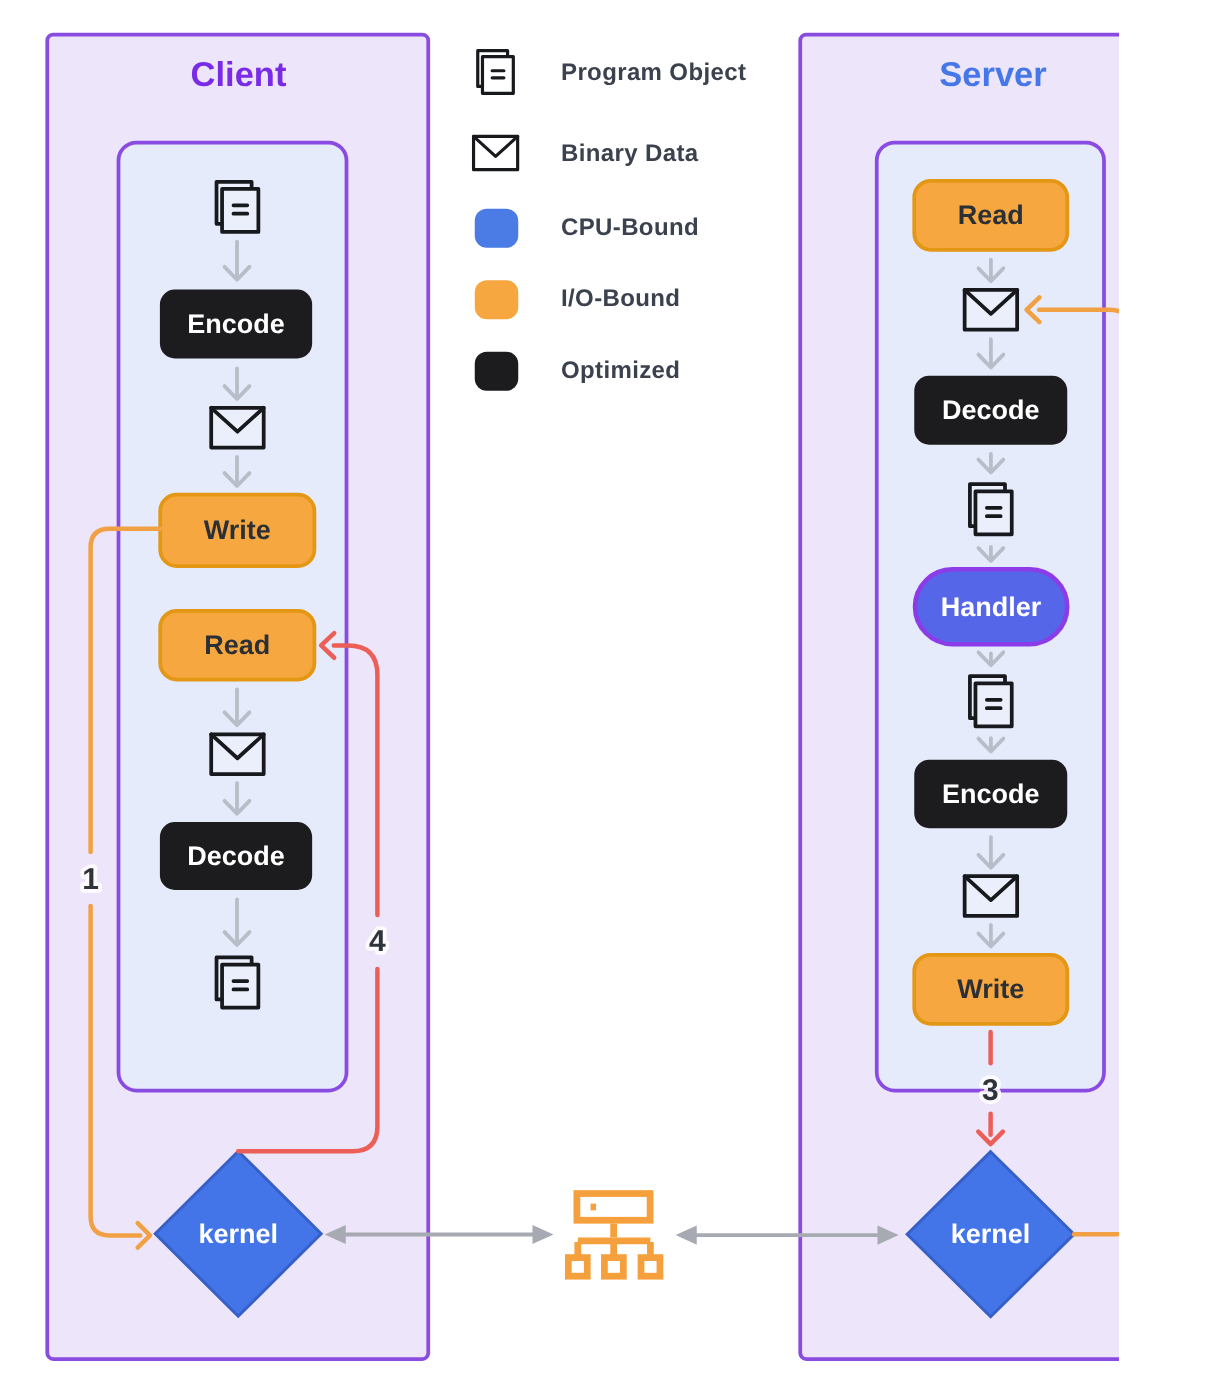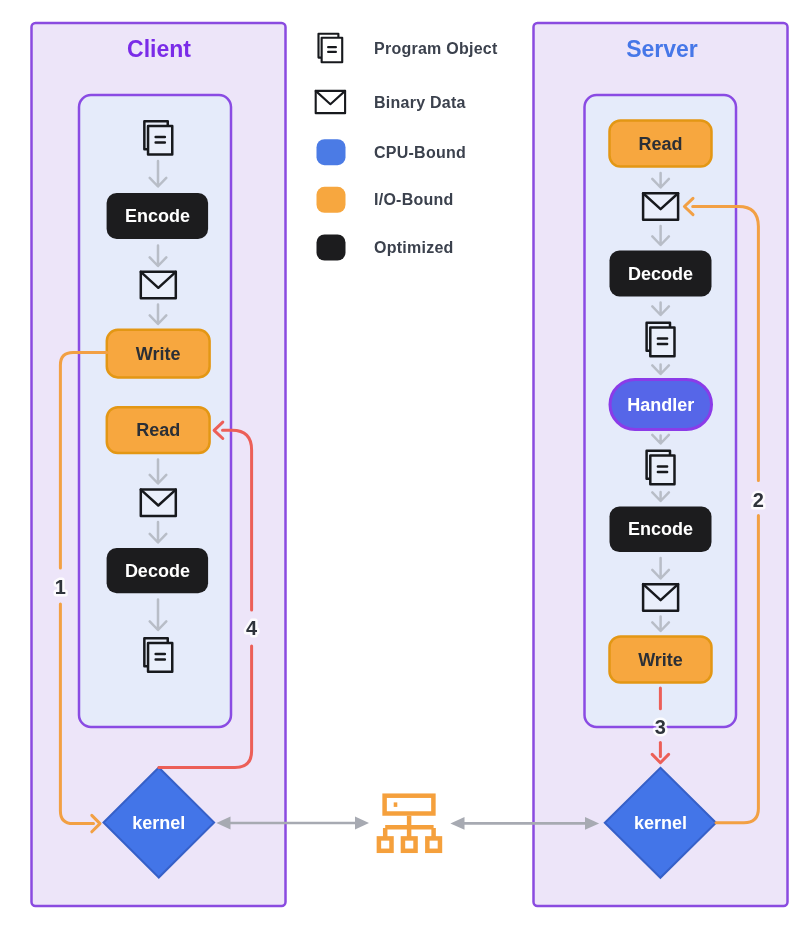--- a/index.html
+++ b/index.html
@@ -1,16 +1,16 @@
 <!DOCTYPE html>
 <html><head>
 <meta charset="utf-8">
 <style>
   html,body{margin:0;padding:0;background:#ffffff;}
-  .stage{position:relative;width:805px;height:926px;background:#fff;overflow:hidden;
+  .stage{position:relative;width:746px;height:926px;background:#fff;overflow:hidden;
          font-family:"Liberation Sans", sans-serif;}
   svg{display:block}
   text{font-family:"Liberation Sans", sans-serif;font-weight:700;}
   .ik{stroke:#17191d;stroke-width:2.5;fill:var(--pf,#EAEFFB);stroke-linejoin:round;stroke-linecap:round;}
   .ikn{stroke:#17191d;stroke-width:2.5;fill:none;stroke-linejoin:round;stroke-linecap:round;}
   .ga{stroke:#B8BDC7;stroke-width:2.5;fill:none;stroke-linecap:round;stroke-linejoin:round;}
   .oc{stroke:#F2A044;stroke-width:3;fill:none;stroke-linecap:round;stroke-linejoin:round;}
   .rc{stroke:#EC5F58;stroke-width:3;fill:none;stroke-linecap:round;stroke-linejoin:round;}
   .gc{stroke:#A7AAB2;stroke-width:2.6;fill:none;}
   .gt{fill:#A7AAB2;stroke:none;}

